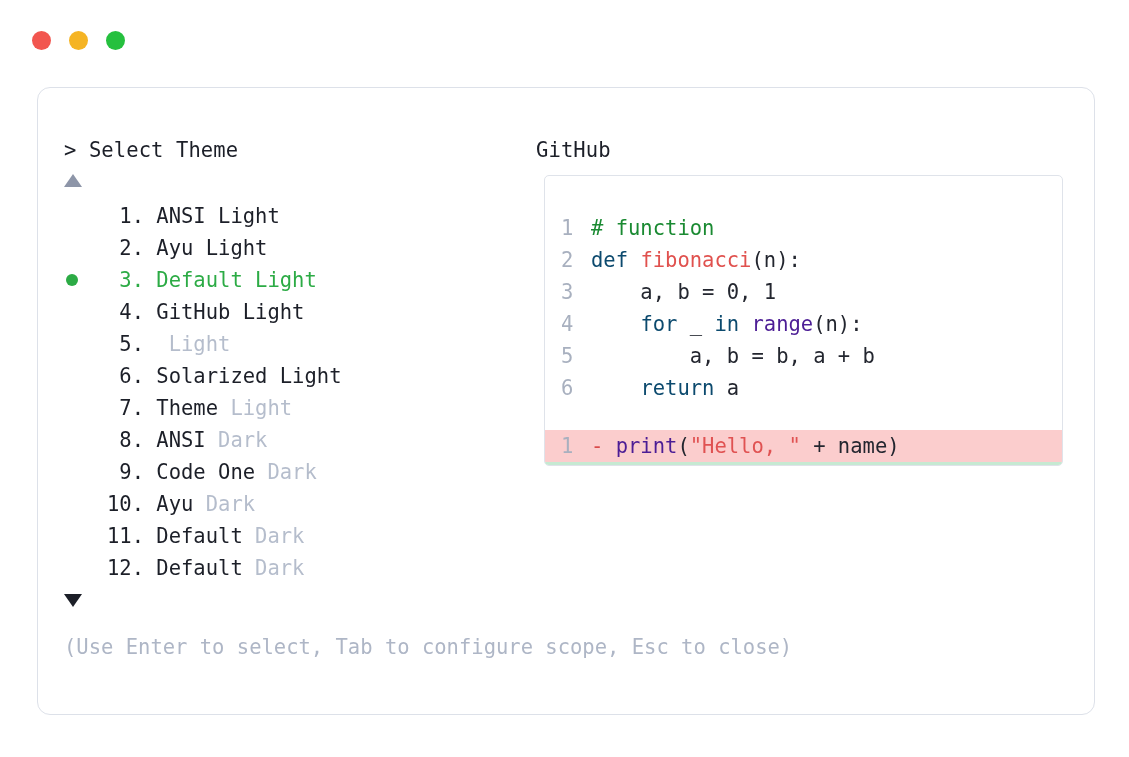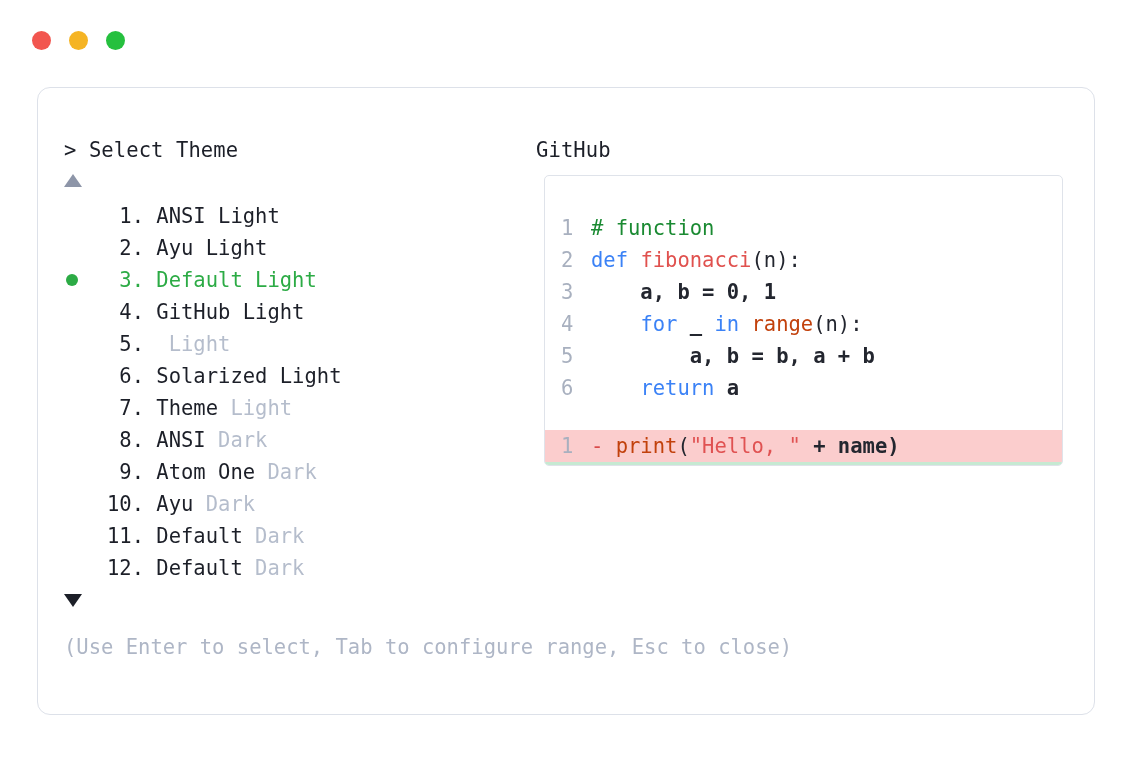--- a/index.html
+++ b/index.html
@@ -167,24 +167,24 @@
   
   .code-line.diff { padding-left: 0; margin-left: -16px; padding-right: 6px; }
   .code-line.diff .gutter { margin-left: 16px; }
   .diff-del { background: #fbcdcd; }
   .diff-add { background: #c6e9d2; }
   .sign-del { color: #d94a4a; }
   .sign-add { color: #2cab45; }
 
   
   .t-comment { color: #1a8a32; }
-  .t-keyword { color: #3b82f6; }
+  .t-keyword { color: #0c4a6e; }
   .t-func    { color: #e0514e; }
-  .t-builtin { color: #c2410c; }
-  .t-plain   { color: #23262f; font-weight: bold; }
+  .t-builtin { color: #4c1d95; }
+  .t-plain   { color: #23262f; }
   .t-string  { color: #e05252; }
   .t-punct   { color: #23262f; }
 </style>
 </head>
 <body>
 
 <div class="app">
 
   <div class="titlebar">
     <span class="dot dot-close"></span>
@@ -202,26 +202,26 @@
 
     <div class="theme-list" id="theme-list">
         <div class="theme-row"><span class="bullet-slot"></span><span class="row-index"> 1.</span><span class="row-dot-sep"> </span><span class="row-name">ANSI</span><span class="row-name"> Light</span></div>
         <div class="theme-row"><span class="bullet-slot"></span><span class="row-index"> 2.</span><span class="row-dot-sep"> </span><span class="row-name">Ayu</span><span class="row-name"> Light</span></div>
         <div class="theme-row selected"><span class="bullet-slot"><span class="bullet"></span></span><span class="row-index"> 3.</span><span class="row-dot-sep"> </span><span class="row-name">Default</span><span class="row-name"> Light</span></div>
         <div class="theme-row"><span class="bullet-slot"></span><span class="row-index"> 4.</span><span class="row-dot-sep"> </span><span class="row-name">GitHub</span><span class="row-name"> Light</span></div>
         <div class="theme-row"><span class="bullet-slot"></span><span class="row-index"> 5.</span><span class="row-dot-sep"> </span><span class="row-tag"> Light</span></div>
         <div class="theme-row"><span class="bullet-slot"></span><span class="row-index"> 6.</span><span class="row-dot-sep"> </span><span class="row-name">Solarized</span><span class="row-name"> Light</span></div>
         <div class="theme-row"><span class="bullet-slot"></span><span class="row-index"> 7.</span><span class="row-dot-sep"> </span><span class="row-name">Theme</span><span class="row-tag"> Light</span></div>
         <div class="theme-row"><span class="bullet-slot"></span><span class="row-index"> 8.</span><span class="row-dot-sep"> </span><span class="row-name">ANSI</span><span class="row-tag"> Dark</span></div>
-        <div class="theme-row"><span class="bullet-slot"></span><span class="row-index"> 9.</span><span class="row-dot-sep"> </span><span class="row-name">Atom One</span><span class="row-tag"> Dark</span></div>
+        <div class="theme-row"><span class="bullet-slot"></span><span class="row-index"> 9.</span><span class="row-dot-sep"> </span><span class="row-name">Code One</span><span class="row-tag"> Dark</span></div>
         <div class="theme-row"><span class="bullet-slot"></span><span class="row-index">10.</span><span class="row-dot-sep"> </span><span class="row-name">Ayu</span><span class="row-tag"> Dark</span></div>
         <div class="theme-row"><span class="bullet-slot"></span><span class="row-index">11.</span><span class="row-dot-sep"> </span><span class="row-name">Default</span><span class="row-tag"> Dark</span></div>
         <div class="theme-row"><span class="bullet-slot"></span><span class="row-index">12.</span><span class="row-dot-sep"> </span><span class="row-name">Default</span><span class="row-tag"> Dark</span></div>
       </div>
 
-    <div class="hint">(Use Enter to select, Tab to configure range, Esc to close)</div>
+    <div class="hint">(Use Enter to select, Tab to configure scope, Esc to close)</div>
 
     <div class="preview-box">
       <div class="code" id="code-block"><div class="code-line"><span class="gutter">1</span><span class="code-text t-comment"># function</span></div><div class="code-line"><span class="gutter">2</span><span class="code-text t-keyword">def </span><span class="code-text t-func">fibonacci</span><span class="code-text t-punct">(n):</span></div><div class="code-line"><span class="gutter">3</span><span class="code-text t-plain">    a, b = 0, 1</span></div><div class="code-line"><span class="gutter">4</span><span class="code-text t-plain">    </span><span class="code-text t-keyword">for</span><span class="code-text t-plain"> _ </span><span class="code-text t-keyword">in</span><span class="code-text t-plain"> </span><span class="code-text t-builtin">range</span><span class="code-text t-punct">(n):</span></div><div class="code-line"><span class="gutter">5</span><span class="code-text t-plain">        a, b = b, a + b</span></div><div class="code-line"><span class="gutter">6</span><span class="code-text t-plain">    </span><span class="code-text t-keyword">return</span><span class="code-text t-plain"> a</span></div><div class="code-blank"></div><div class="code-line diff diff-del"><span class="gutter">1</span><span class="code-text sign-del">-</span><span class="code-text t-plain"> </span><span class="code-text t-builtin">print</span><span class="code-text t-punct">(</span><span class="code-text t-string">"Hello, "</span><span class="code-text t-plain"> + name)</span></div><div class="code-line diff diff-add"><span class="gutter">1</span><span class="code-text sign-add">+</span><span class="code-text t-plain"> </span><span class="code-text t-builtin">print</span><span class="code-text t-punct">(</span><span class="code-text t-string">f"Hello, {name}!"</span><span class="code-text t-punct">)</span></div></div>
     </div>
 
   </div>
 </div>
 
 </body></html>

